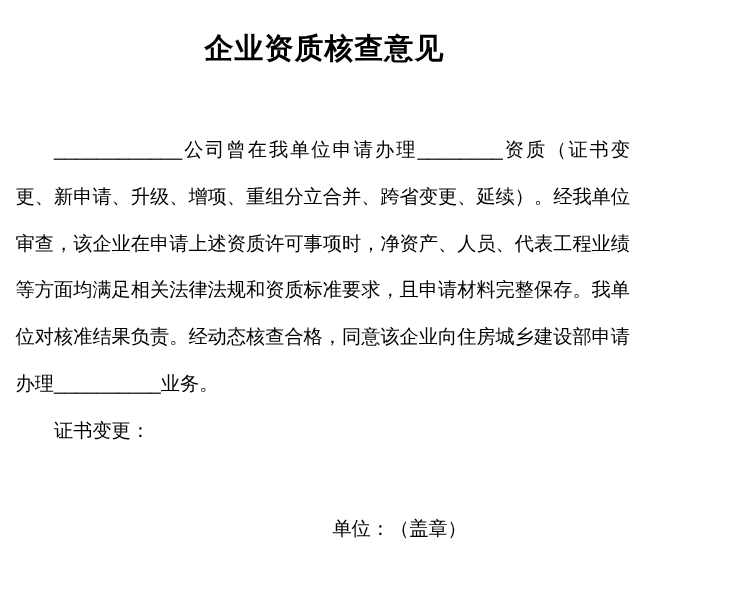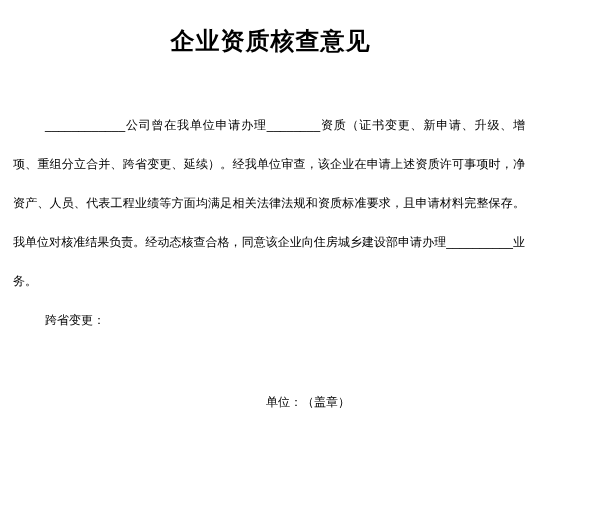--- a/index.html
+++ b/index.html
@@ -22,21 +22,21 @@
     padding-top: 27px;
     text-align: center;
     font-size: 24px;
     line-height: 28px;
     font-weight: bold;
     letter-spacing: 1px;
   }
   .doc-body {
     margin-top: 51px;
     padding: 0 16px 0 13px;
-    font-size: 12px;
+    font-size: 16px;
     line-height: 39px;
   }
   .main-para {
     margin: 0;
     text-indent: 32px;
     text-align: justify;
   }
   .blank {
     letter-spacing: 0;
     white-space: nowrap;
@@ -48,36 +48,36 @@
   }
   .officials-gap {
     display: inline-block;
     width: 84px;
   }
   .signature-block {
     margin-top: 43px;
     padding-left: 249px;
   }
   .signature-line {
-    margin: 4px;
+    margin: 15px;
   }
 </style>
 </head>
 <body>
 
 <div class="page">
 
   <h1 class="doc-title">企业资质核查意见</h1>
 
   <div class="doc-body">
 
     <p class="main-para"><span class="blank">____________</span><span>公司曾在我单位申请办理</span><span class="blank">________</span><span>资质（证书变更、新申请、升级、增项、重组分立合并、跨省变更、延续）。经我单位审查，该企业在申请上述资质许可事项时，净资产、人员、代表工程业绩等方面均满足相关法律法规和资质标准要求，且申请材料完整保存。我单位对核准结果负责。经动态核查合格，同意该企业向住房城乡建设部申请办理</span><span class="blank">__________</span><span>业务。</span></p>
 
 
-    <p class="contact-line"><span>跨省变更：</span></p>
+    <p class="contact-line"><span>证书变更：</span></p>
 
     <div class="signature-block">
       <p class="signature-line">单位：（盖章）</p>
     </div>
 
   </div>
 
 </div>
 
 </body></html>

